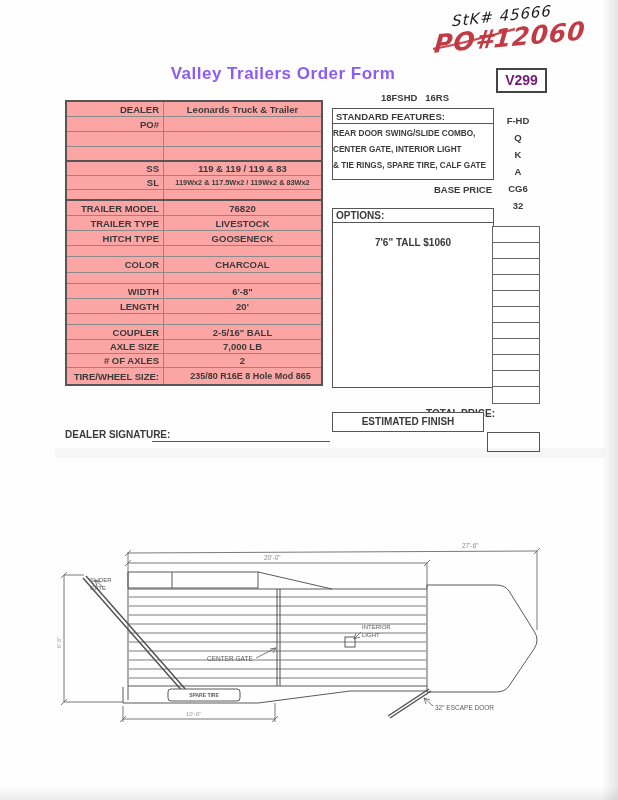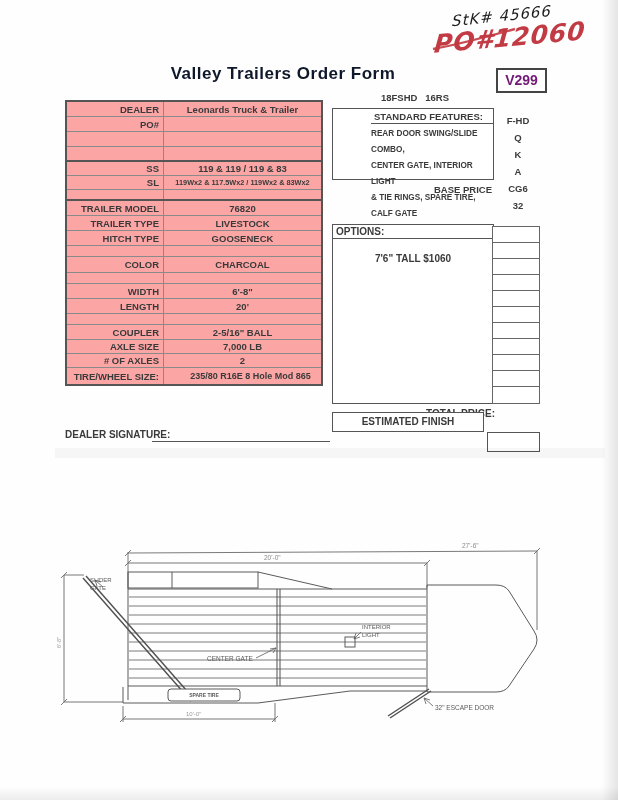--- a/index.html
+++ b/index.html
@@ -6,46 +6,46 @@
   .page{position:relative;width:618px;height:800px;background:#fefefe;overflow:hidden;
         font-family:"Liberation Sans",sans-serif;color:#3a3a3a;}
   .abs{position:absolute;}
   
   .hand{font-family:"DejaVu Sans",sans-serif;font-style:italic;white-space:nowrap;}
   .stk{left:452px;top:7px;font-size:15px;color:#1c1c1c;letter-spacing:1px;
        transform:rotate(-6deg) skewX(-8deg);}
   .po{left:434px;top:23px;font-size:25px;color:#c23a43;font-weight:bold;letter-spacing:1px;
       transform:rotate(-5deg) skewX(-10deg);}
   
-  .title{left:133px;top:64px;width:300px;text-align:center;font-size:17px;font-weight:bold;color:#0f172a;letter-spacing:.5px;}
+  .title{left:133px;top:64px;width:300px;text-align:center;font-size:17px;font-weight:bold;color:#8b5cf6;letter-spacing:.5px;}
   .v299{left:496px;top:68px;width:47px;height:21px;border:2px solid #444;text-align:center;
         font-size:14px;font-weight:bold;line-height:21px;color:#701a75;}
   .mcodes{left:355px;top:92px;width:120px;text-align:center;font-size:9.5px;font-weight:bold;white-space:pre;}
   .codecol{left:498px;top:112px;width:40px;text-align:center;font-size:9.5px;font-weight:bold;}
   .codecol div{height:17px;line-height:17px;}
   
   .dtable{left:65px;top:100px;width:258px;border:2px solid #555;box-sizing:border-box;background:#fca5a5;}
   .tr{display:flex;border-bottom:1px solid #8a8a8a;box-sizing:border-box;}
   .tr:last-child{border-bottom:none;gap:16px;}
   .tr.sec{border-bottom:2px solid #555;}
   .h16{height:15px;} .h15{height:14px;} .h12{height:11px;} .h17{height:16px;}
   .tl{width:97px;border-right:1px solid #8a8a8a;text-align:right;padding-right:4px;box-sizing:border-box;
       font-size:9.5px;font-weight:bold;display:flex;align-items:center;justify-content:flex-end;}
   .tv{flex:1;text-align:center;font-size:9.5px;font-weight:bold;display:flex;align-items:center;justify-content:center;}
   .tv.sm{font-size:7.3px;}
   .tv.sm2{font-size:9px;}
   
   .sig{left:65px;top:429px;font-size:10px;font-weight:bold;}
   .sigline{left:152px;top:441px;width:178px;border-bottom:1.5px solid #555;}
   
-  .sfbox{left:332px;top:108px;width:162px;height:72px;border:1.5px solid #555;box-sizing:border-box;background:#fff;padding-left:38px;}
+  .sfbox{left:332px;top:108px;width:162px;height:72px;border:1.5px solid #555;box-sizing:border-box;background:#fff;}
   .sfhead{border-bottom:1px solid #555;font-size:9.5px;font-weight:bold;padding:2px 0 1px 3px;}
   .sflines{text-align:left;font-size:8.2px;font-weight:bold;line-height:16px;padding-top:2px;}
   .baseprice{left:402px;top:184px;width:90px;text-align:right;font-size:9.5px;font-weight:bold;}
-  .optbox{left:332px;top:224px;width:162px;height:180px;border:1.5px solid #555;box-sizing:border-box;background:#fff;}
+  .optbox{left:332px;top:208px;width:162px;height:180px;border:1.5px solid #555;box-sizing:border-box;background:#fff;}
   .opthead{border-bottom:1px solid #555;font-size:10px;font-weight:bold;padding:1px 0 1px 3px;}
   .optline{text-align:center;font-size:10px;font-weight:bold;margin-top:14px;}
   .pricecol{left:492px;top:226px;width:48px;border:1px solid #666;box-sizing:border-box;background:#fff;}
   .pc{height:16px;border-bottom:1px solid #666;box-sizing:border-box;}
   .pc:last-child{border-bottom:none;}
   .totalprice{left:400px;top:408px;width:95px;text-align:right;font-size:10px;font-weight:bold;}
   .efbox{left:332px;top:412px;width:152px;height:20px;border:1.5px solid #555;box-sizing:border-box;
          text-align:center;font-size:10px;font-weight:bold;line-height:18px;background:#fff;}
   .efcell{left:487px;top:432px;width:53px;height:20px;border:1.5px solid #555;box-sizing:border-box;background:#fff;}
   

